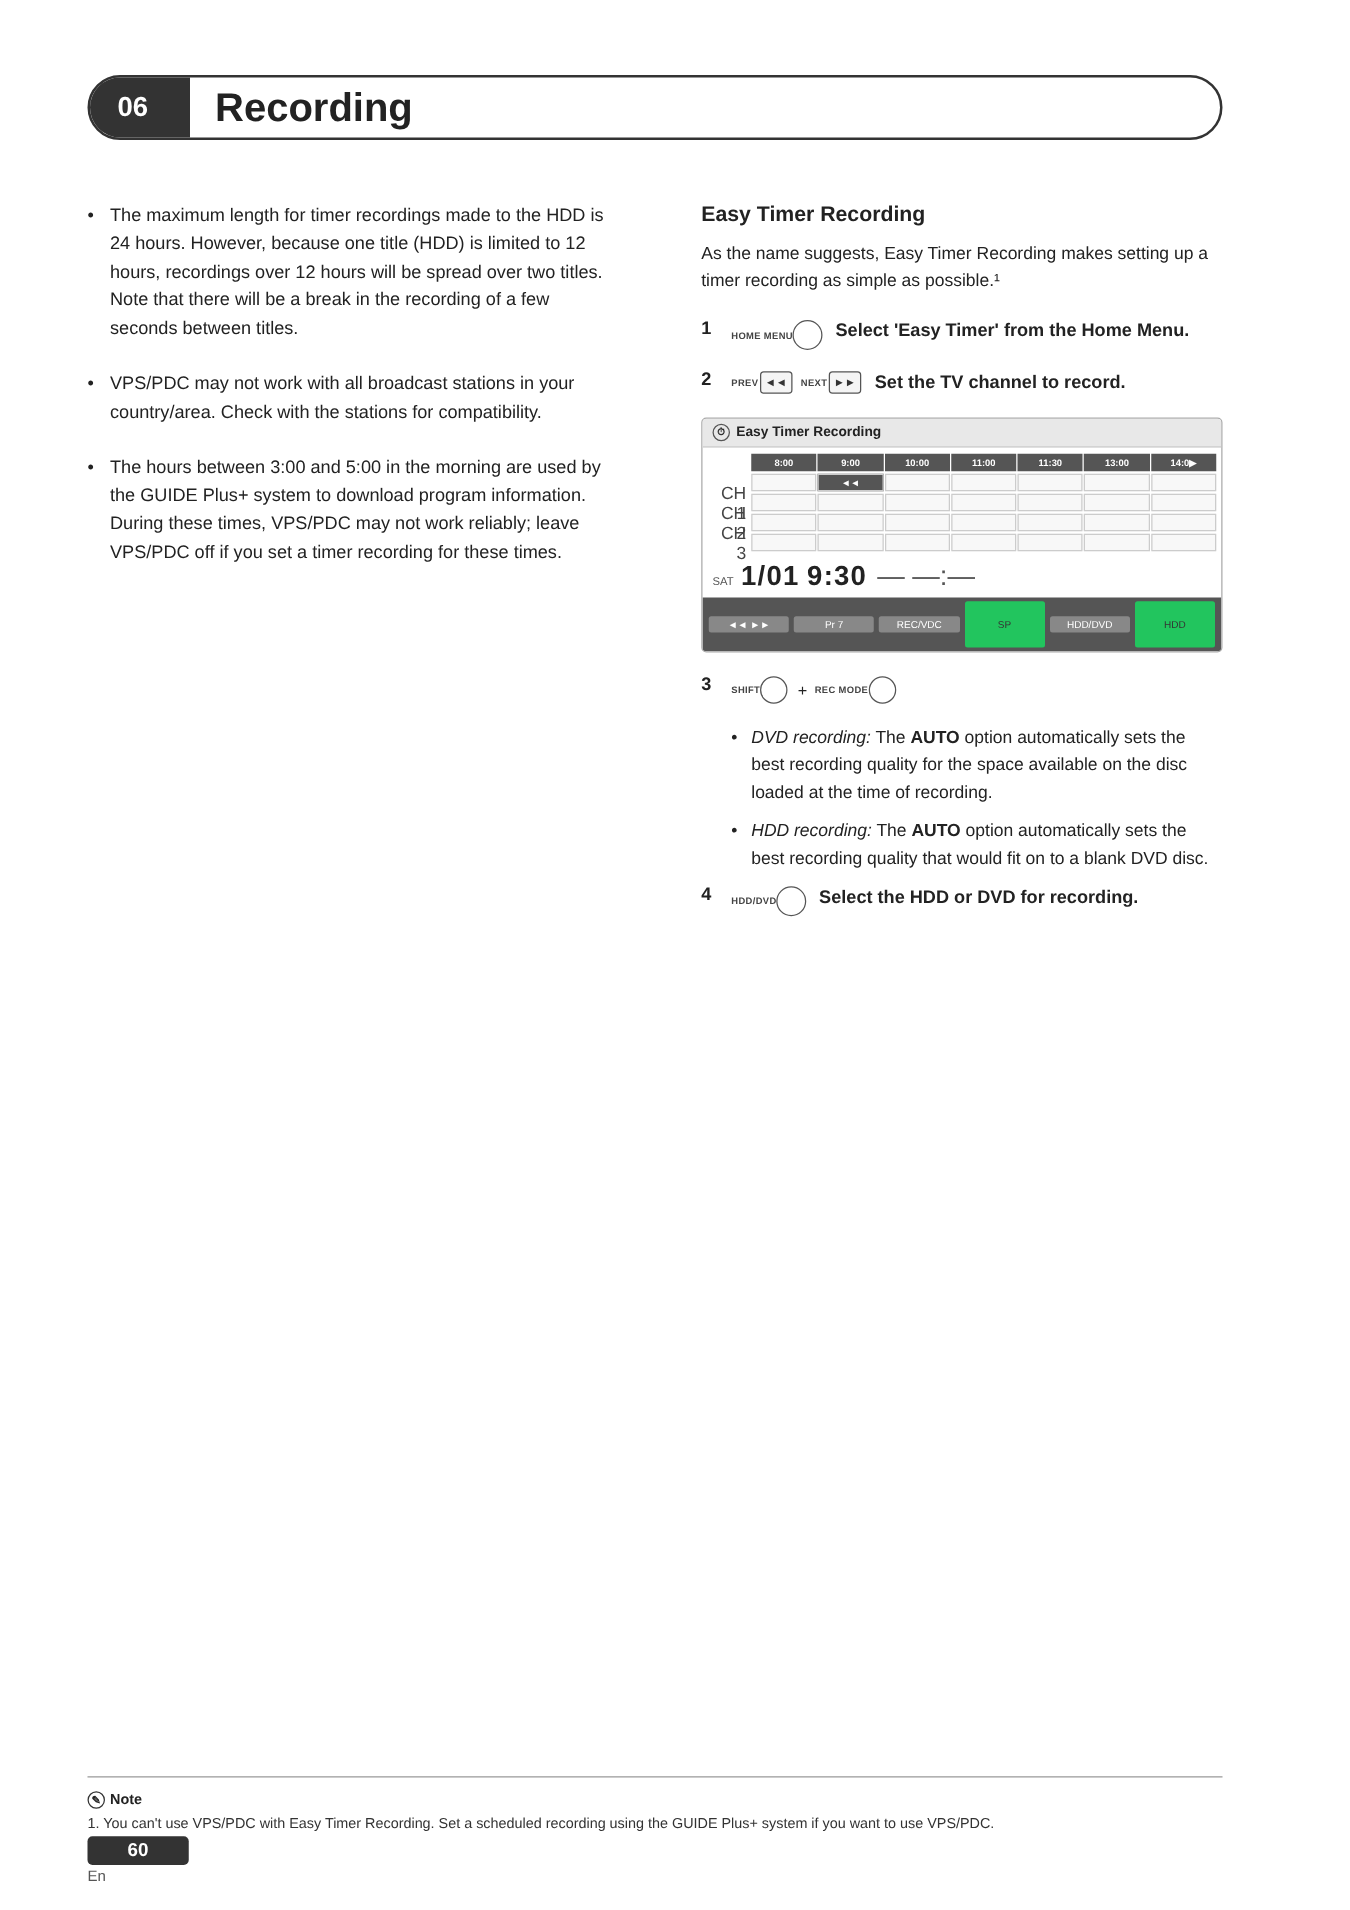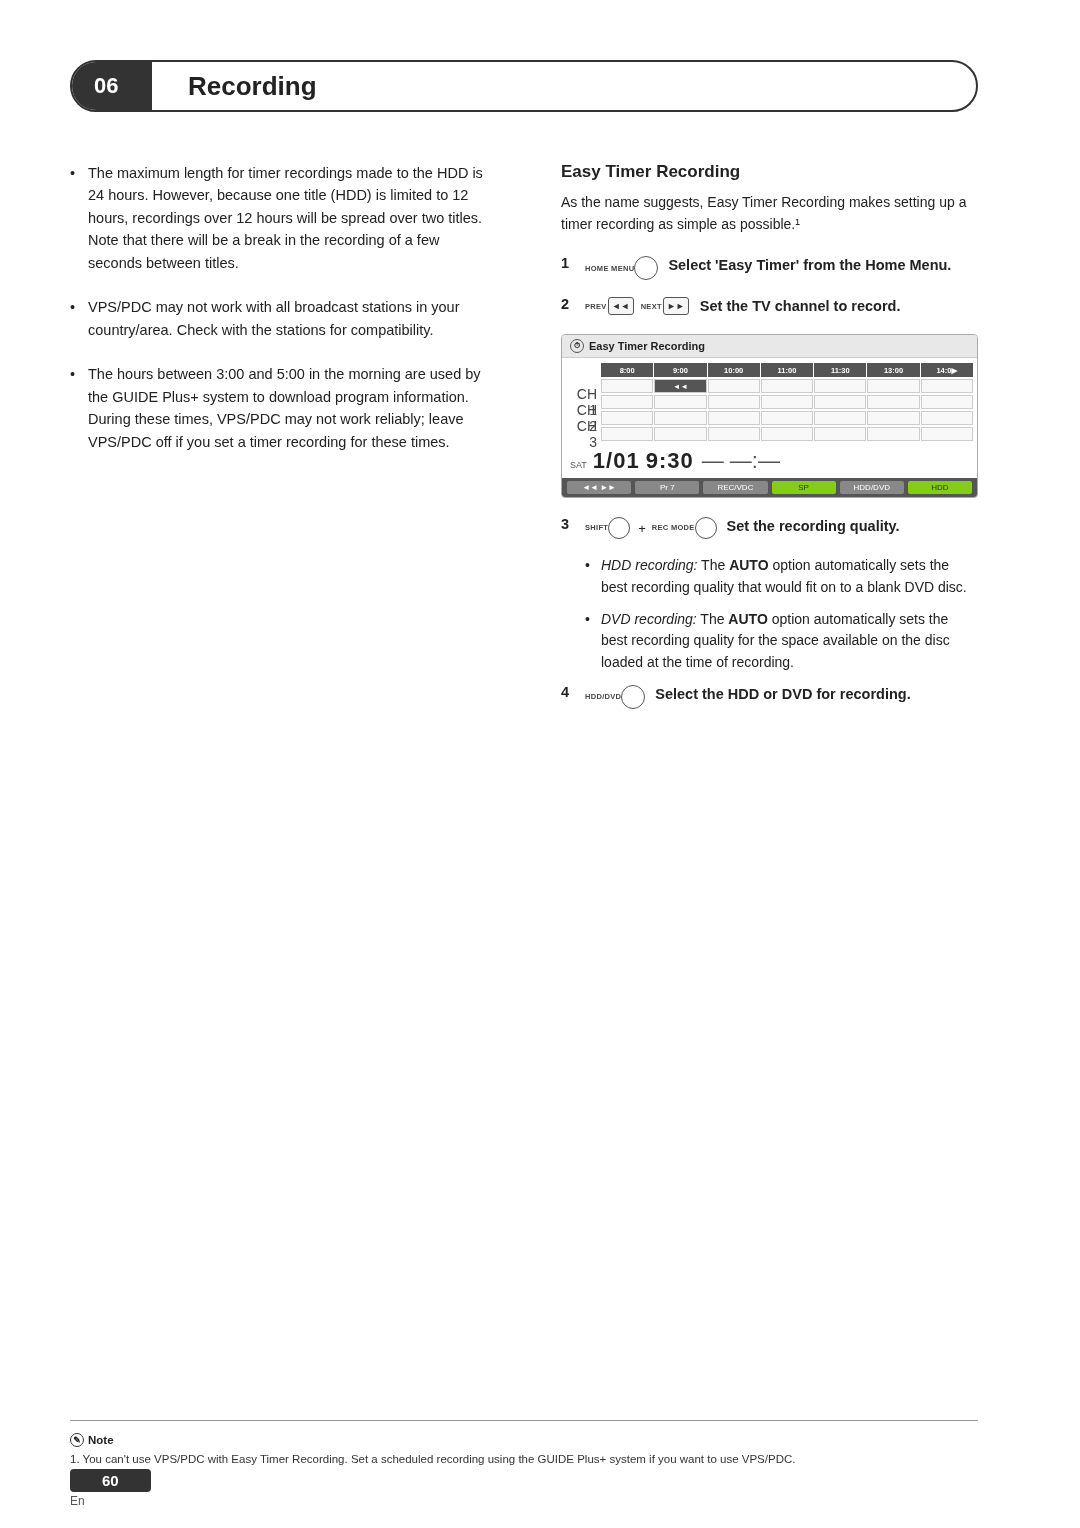--- a/index.html
+++ b/index.html
@@ -37,23 +37,23 @@
       font-size: 22px;
       font-weight: bold;
       padding: 0 22px;
       height: 100%;
       display: flex;
       align-items: center;
       border-radius: 26px 0 0 26px;
       min-width: 80px;
     }
     .chapter-title {
-      font-size: 26px;
-      font-weight: bold;
-      padding-left: 36px;
+      font-size: 32px;
+      font-weight: bold;
+      padding-left: 20px;
       color: #222;
     }
 
     
     .two-col {
       display: flex;
       gap: 74px;
       margin-top: 10px;
     }
     .left-col {
@@ -266,24 +266,24 @@
     .timer-bottom-btn {
       background: #888;
       color: #fff;
       font-size: 8px;
       padding: 2px 6px;
       border-radius: 2px;
       flex: 1;
       text-align: center;
     }
     .timer-bottom-btn-active {
-      background: #84cc16;
+      background: #22c55e;
       color: #333;
       font-size: 8px;
-      padding: 2px 6px;
+      padding: 14px 6px;
       border-radius: 2px;
       flex: 1;
       text-align: center;
     }
 
     
     .sub-bullets {
       list-style: none;
       padding: 0;
       margin: 6px 0 6px 0;
@@ -533,31 +533,28 @@
           <div class="icon-label-wrap">
             <span class="icon-label-text">SHIFT</span>
             <span class="btn-icon" style="width:22px;height:22px;"></span>
           </div>
           <span style="font-size:13px;margin:0 2px;align-self:center;">+</span>
           <div class="icon-label-wrap">
             <span class="icon-label-text">REC MODE</span>
             <span class="btn-icon" style="width:22px;height:22px;"></span>
           </div>
         </div>
-        <div class="step-text">
-          <strong>Set the recording quality.</strong>
-        </div>
       </div>
 
       <ul class="sub-bullets" style="margin-left:24px;">
         <li>
-          <em>HDD recording:</em> The <strong>AUTO</strong> option automatically sets the best recording quality that would fit on to a blank DVD disc.
+          <em>DVD recording:</em> The <strong>AUTO</strong> option automatically sets the best recording quality for the space available on the disc loaded at the time of recording.
         </li>
         <li>
-          <em>DVD recording:</em> The <strong>AUTO</strong> option automatically sets the best recording quality for the space available on the disc loaded at the time of recording.
+          <em>HDD recording:</em> The <strong>AUTO</strong> option automatically sets the best recording quality that would fit on to a blank DVD disc.
         </li>
       </ul>
 
       <div class="step step4-block">
         <span class="step-number">4</span>
         <div class="step-icon-group">
           <div class="icon-label-wrap">
             <span class="icon-label-text">HDD/DVD</span>
             <span class="btn-icon" style="width:24px;height:24px;"></span>
           </div>

